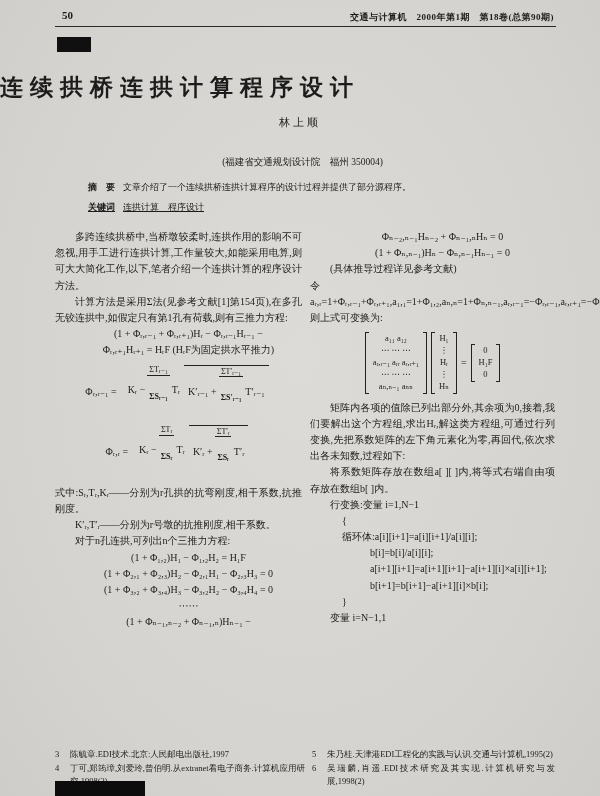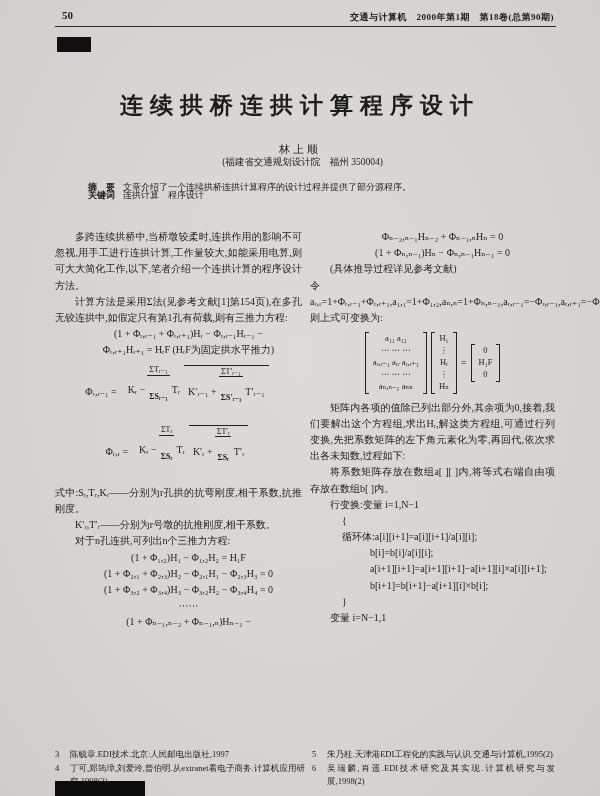--- a/index.html
+++ b/index.html
@@ -9,25 +9,25 @@
     background-image: radial-gradient(ellipse at 50% 45%, #dddbd7 0%, #d5d3cf 70%, #cfcdc9 100%);
     font-family:"Liberation Serif","DejaVu Serif",serif;
     color:#1c1c1c; overflow:hidden;
   }
   
   .pageno { position:absolute; left:62px; top:9px; font-size:11px; font-weight:bold; }
   .journal-line { position:absolute; right:46px; top:11px; font-size:9px; letter-spacing:0.5px; font-weight:bold; }
   .header-rule { position:absolute; left:55px; right:44px; top:26px; border-top:1.5px solid #2a2a2a; }
   .stamp-box { position:absolute; left:57px; top:37px; width:34px; height:15px; background:#101010; }
   
-  .title { position:absolute; left:0; right:0; top:72px; text-align:center; font-size:23px; font-weight:bold; letter-spacing:7px;margin-top:18px; }
-  .author { position:absolute; left:0; right:0; top:142px; text-align:center; font-size:11px; letter-spacing:3px; }
+  .title { position:absolute; left:0; right:0; top:72px; font-size:23px; font-weight:bold; letter-spacing:7px; }
+  .author { position:absolute; left:0; right:0; top:115px; text-align:center; font-size:11px; letter-spacing:3px; }
   .affiliation { position:absolute; left:5px; right:0; top:156px; text-align:center; font-size:9.5px; }
   .abstract { position:absolute; left:88px; top:181px; width:424px; font-size:9px; }
-  .keywords { position:absolute; left:88px; top:189px; width:424px; font-size:9px; }
+  .keywords { position:absolute; left:88px; top:201px; width:424px; font-size:9px;text-decoration:underline; }
   .lbl { font-weight:bold; margin-right:8px; }
   
   .col { position:absolute; top:229px; font-size:10px; line-height:1.62; text-align:justify; }
   .col-left  { left:55px;  width:247px; }
   .col-right { left:310px; width:245px; }
   .col p { margin:0; text-indent:2em; }
   .col p.noindent { text-indent:0; }
   .formula { text-align:center; text-indent:0; margin:3px 0; }
   
   .frac { display:inline-flex; flex-direction:row; align-items:center; vertical-align:middle; margin:0 3px; }

